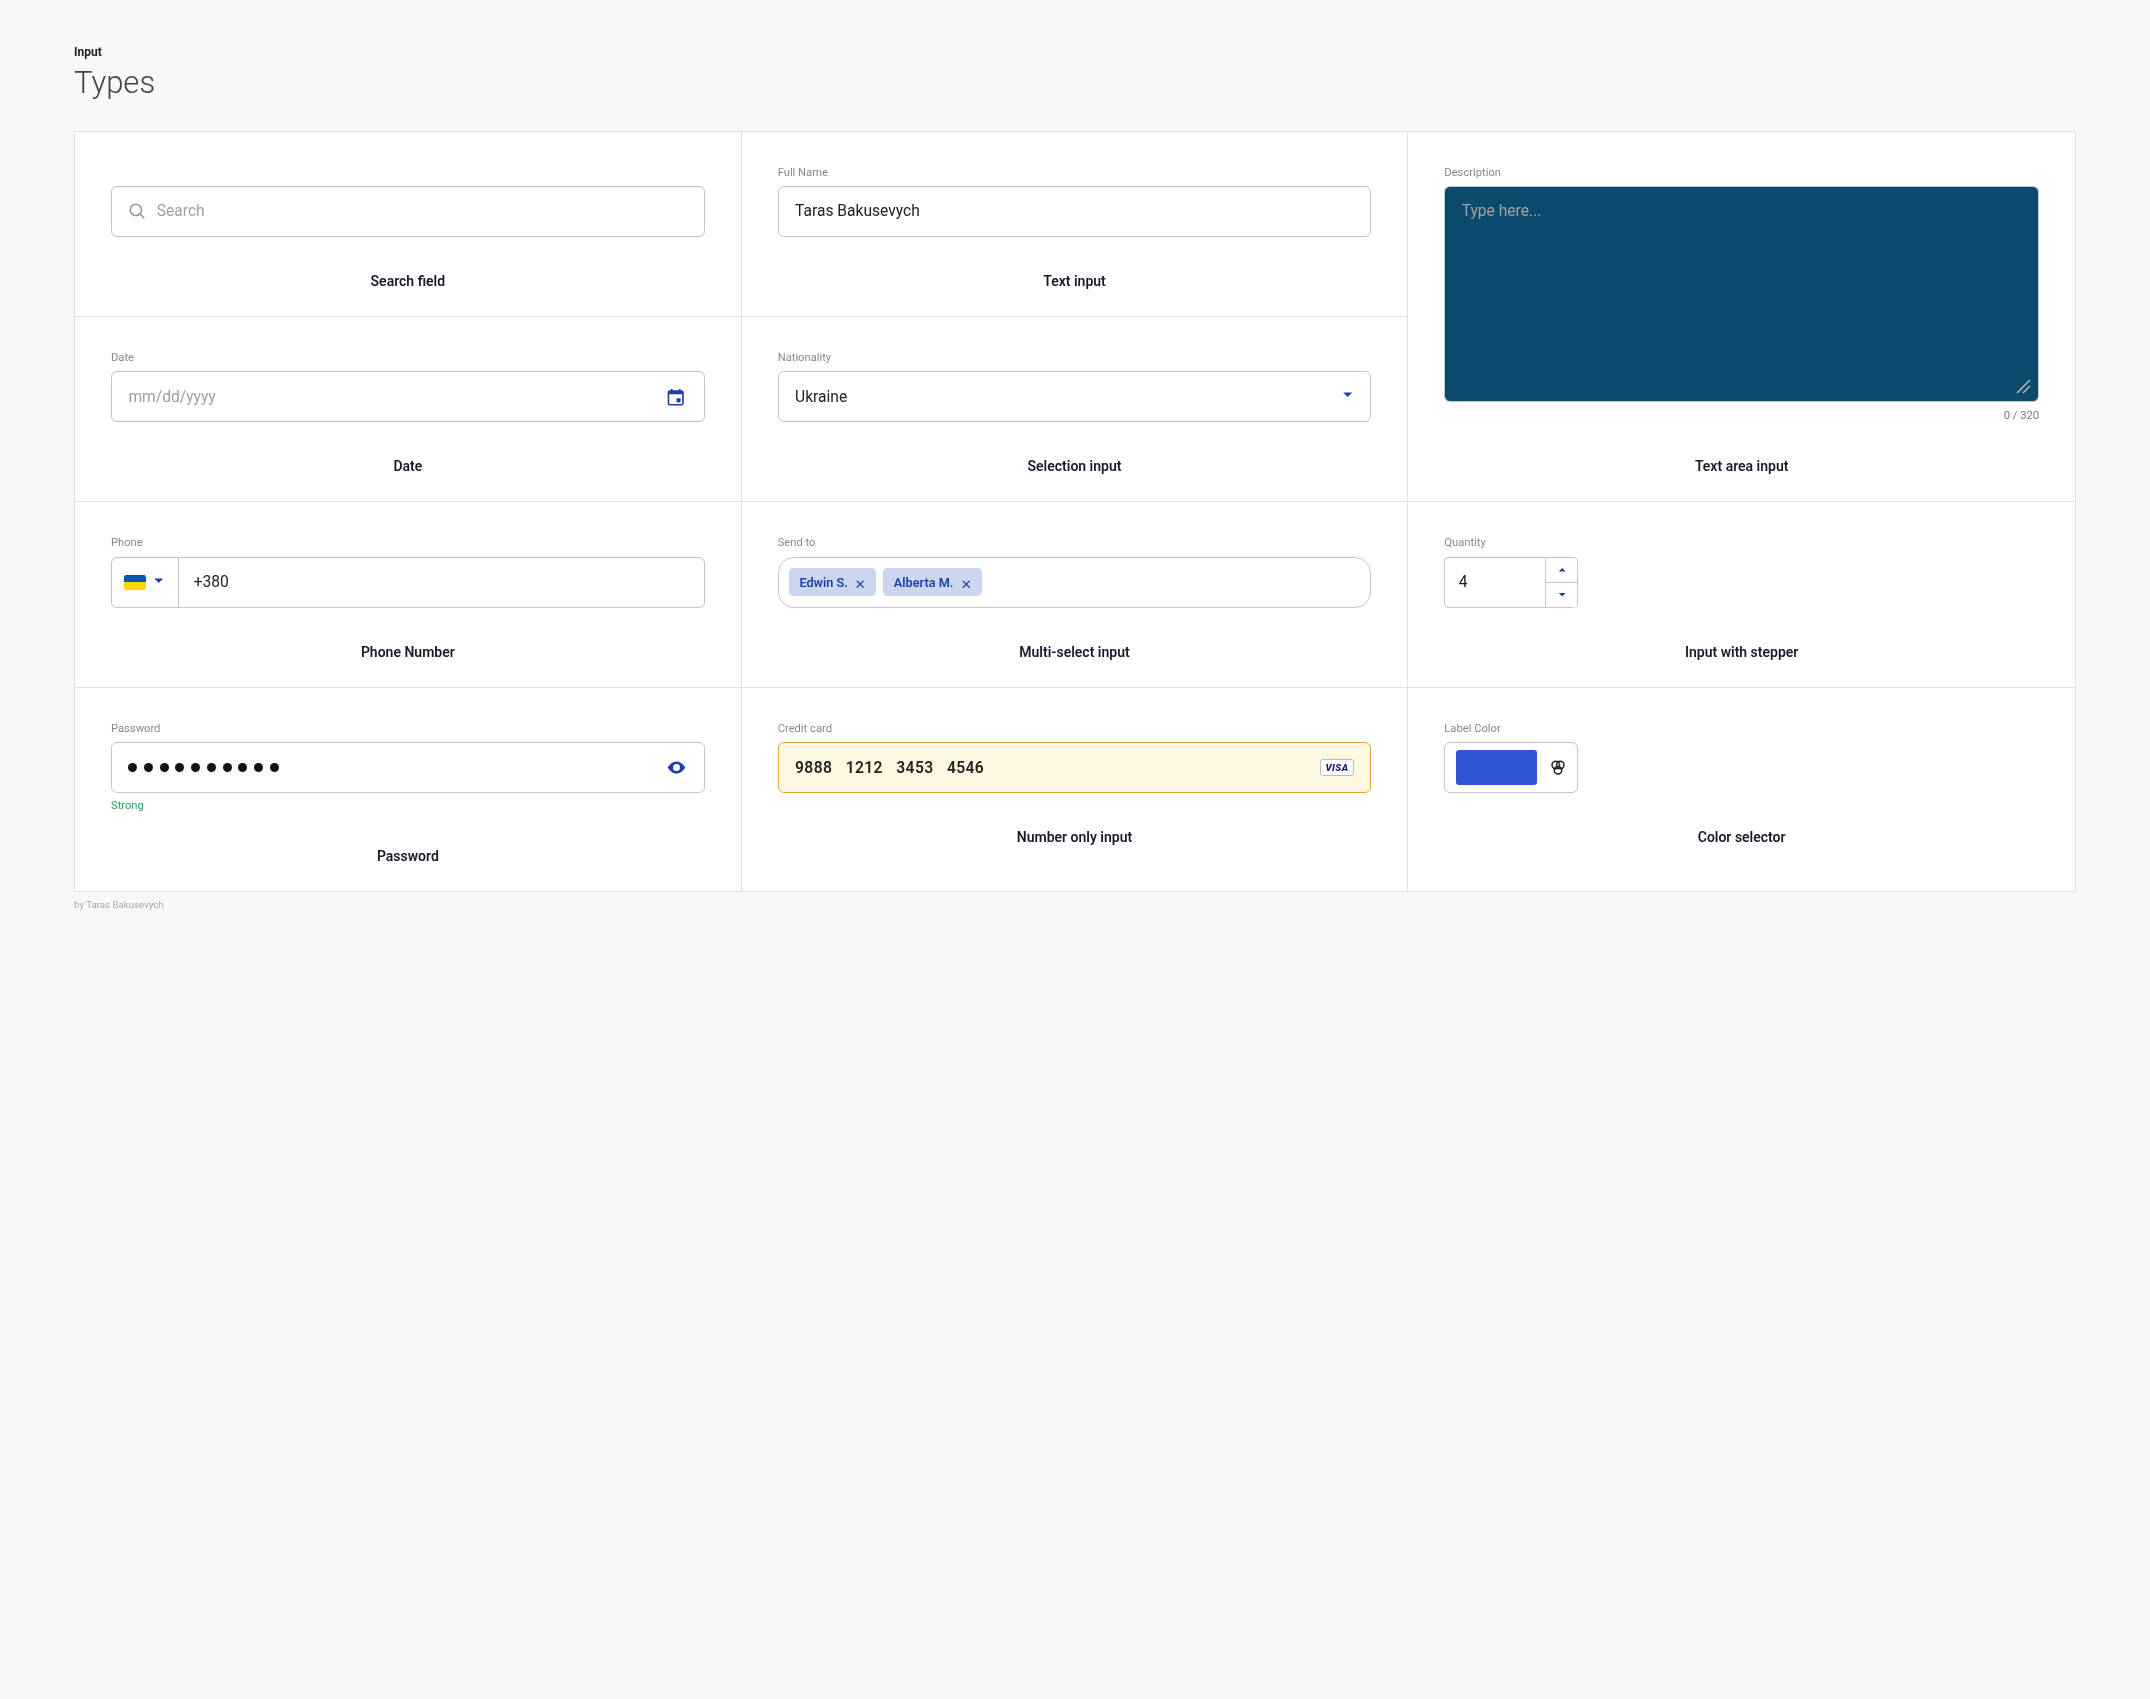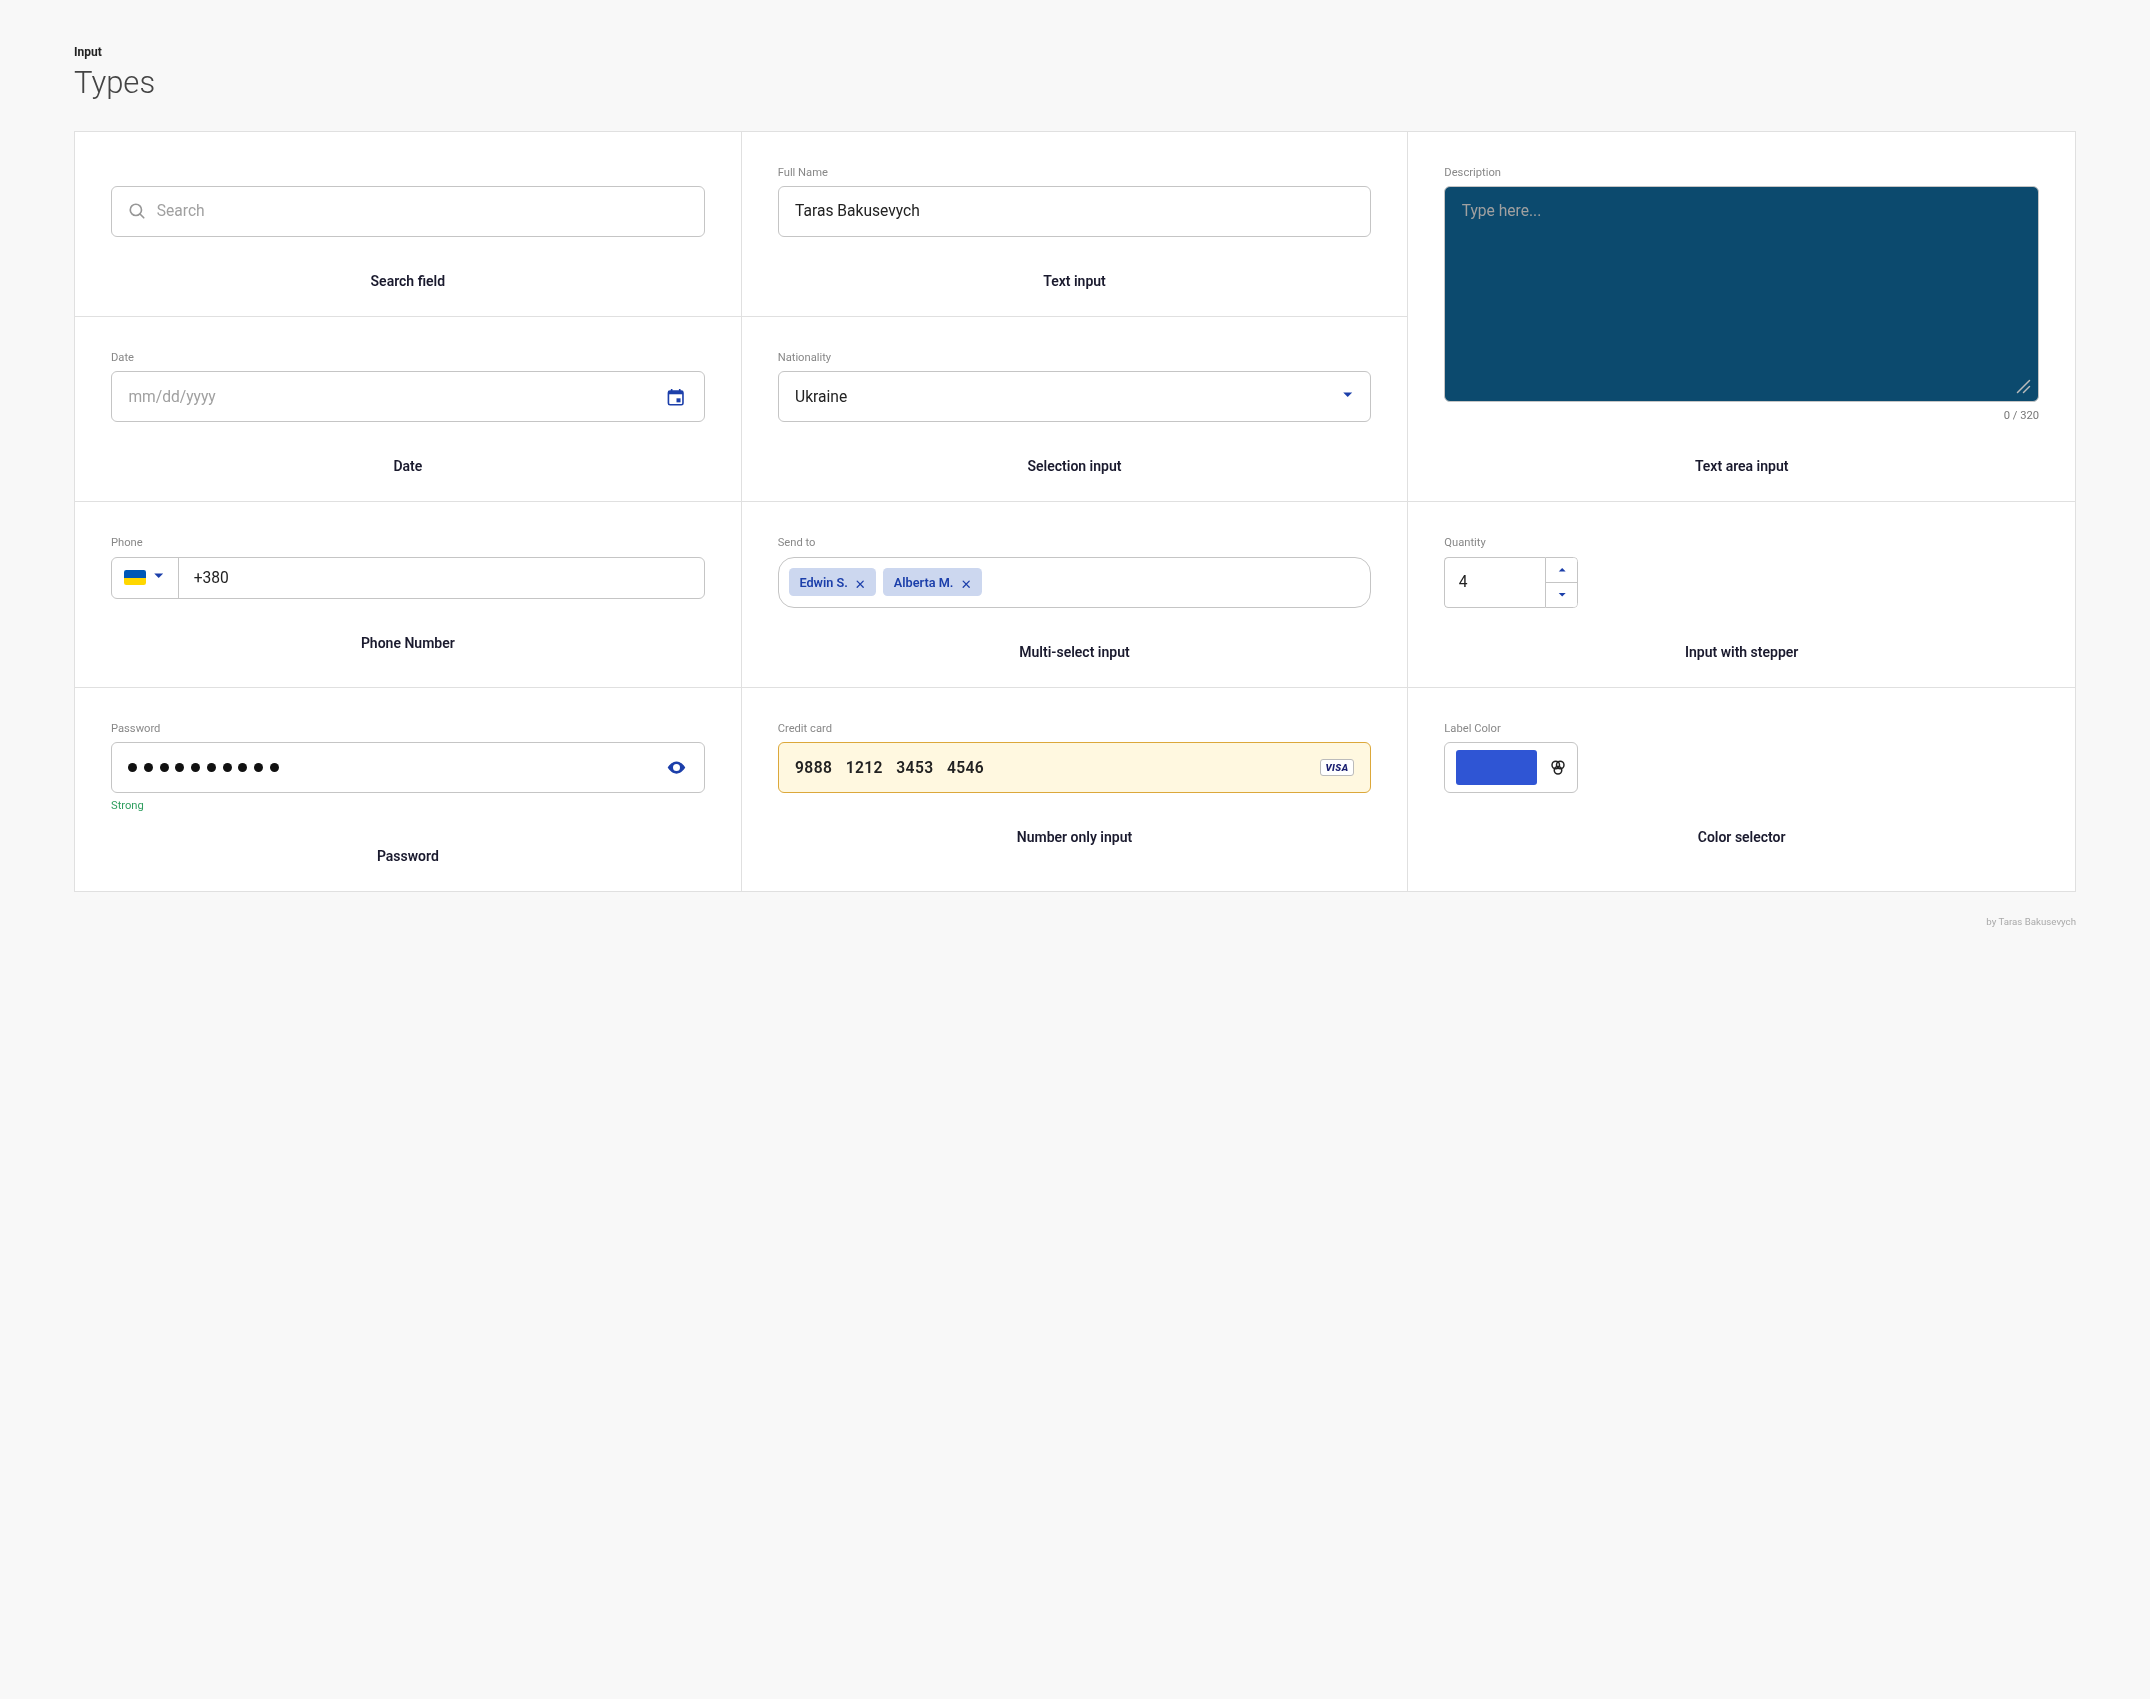--- a/index.html
+++ b/index.html
@@ -99,21 +99,21 @@
     border: 0.7px solid #c5c5c5;
     border-radius: 6px;
     padding: 0 16.4px;
     font-size: 15.6px;
     background: #fff;
   }
   .select-box .caret { margin-left: auto; }
   .caret svg { width: 13.4px; height: 13.4px; fill: #1c3faa; }
   .phone-box {
     display: flex;
-    height: 42px;
+    height: 51px;
     border: 0.7px solid #c5c5c5;
     border-radius: 6px;
     overflow: hidden;
     background: #fff;
   }
   .phone-flag {
     display: flex;
     align-items: center;
     gap: 6px;
     padding: 0 12px;
@@ -232,24 +232,23 @@
     padding: 7.4px 10.4px;
     background: #fff;
   }
   .swatch {
     flex: 1;
     height: 100%;
     border-radius: 3px;
   }
   .picker-ico { width: 18px; height: 18px; }
   .credit {
-    text-align: right;
     font-size: 9.7px;
     color: #aaa;
-    margin-top: 24px;
+    margin-top: 7px;
   }
   
   .span2 { grid-row: span 2; }
 </style>
 </head>
 <body>
 
 <div class="page">
   <div class="header-sup">Input</div>
   <div class="header-title">Types</div>

